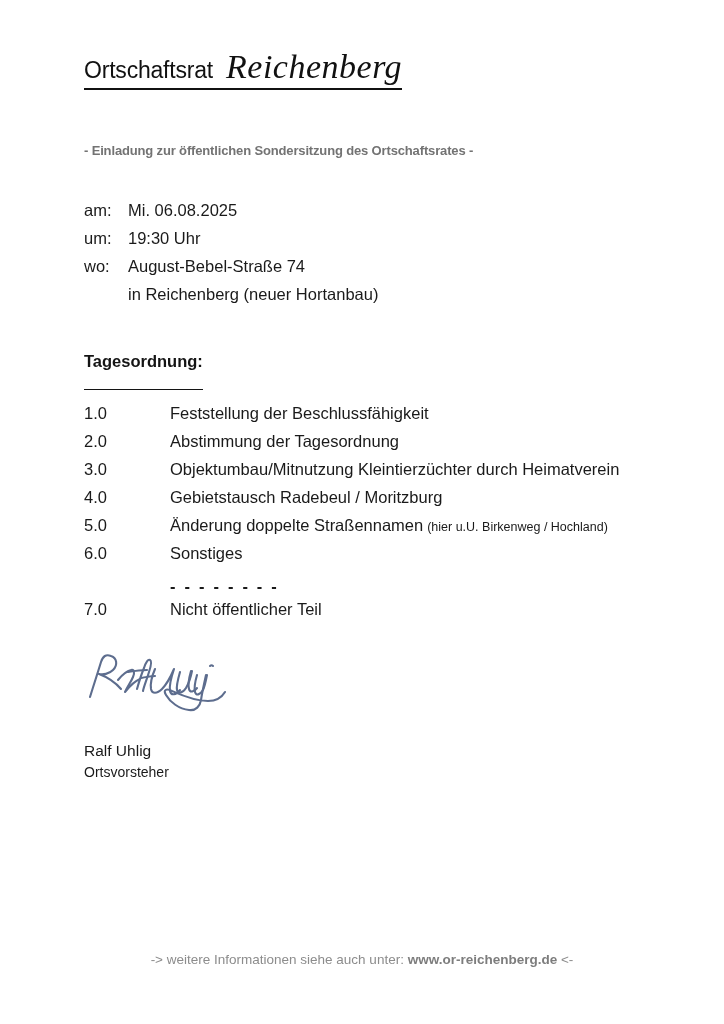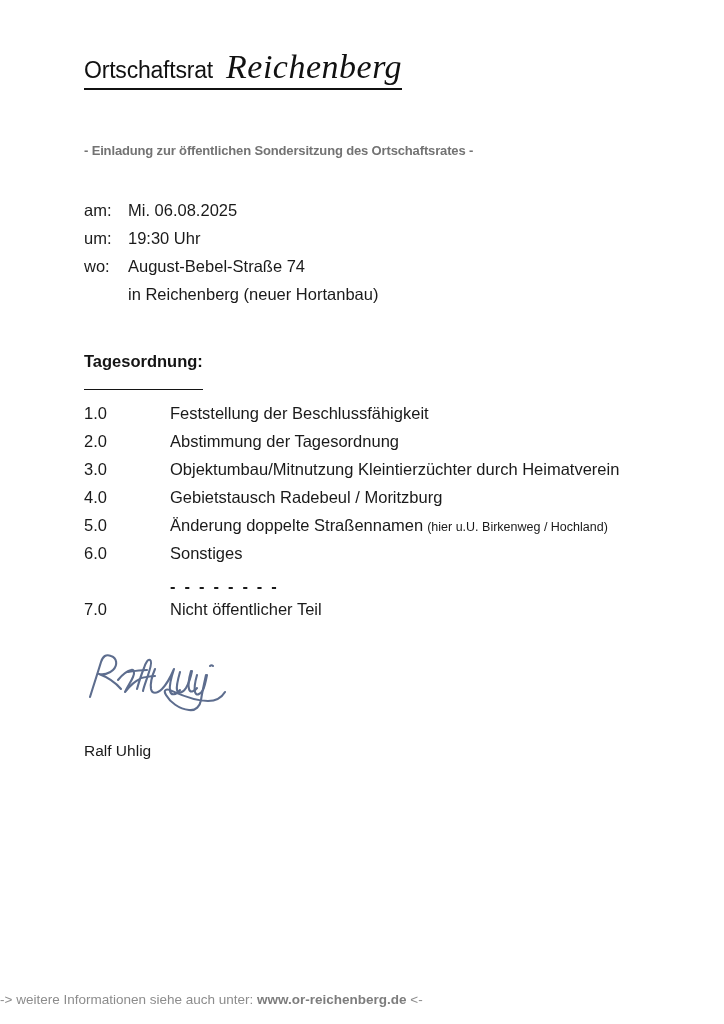--- a/index.html
+++ b/index.html
@@ -160,24 +160,23 @@
     color: #1a1a1a;
     line-height: 1.45;
   }
 
   
   .footer {
     position: absolute;
     left: 0;
     right: 0;
     top: 952px;
-    text-align: left;
+    text-align: center;
     font-size: 13.5px;
     color: #8c8c8c;
-    margin-top: 40px;
   }
   .footer .footer-url {
     font-weight: bold;
     color: #7d7d7d;
   }
 </style>
 </head>
 <body>
 
 <div class="page">
@@ -264,20 +263,21 @@
         <path d="M57 30 C62 29, 67 28, 71 28"></path>
         <path d="M71 21 C68 28, 66 35, 67 41 C68 46, 73 46, 78 41 C83 36, 87 28, 90 21 C87 30, 85 38, 86 43 C87 48, 92 47, 96 42"></path>
         <path d="M96 24 C94 31, 92 38, 93 42 C94 46, 99 45, 102 40 C105 35, 107 28, 108 23"></path>
         <path d="M107 23 C105 30, 104 37, 105 41 C106 45, 110 44, 113 40"></path>
         <path d="M113 27 C111 34, 110 40, 111 44 C112 48, 116 47, 119 42 C121 38, 122 32, 123 27"></path>
         <path d="M122 27 C120 36, 118 45, 117 52 C116 58, 112 63, 105 62 C95 61, 86 54, 82 47 C79 42, 82 40, 88 43 C97 47, 110 53, 124 53 C132 53, 138 49, 141 44"></path>
         <path d="M126 18 C127 17, 128 17, 129 18"></path>
       </g>
     </svg>
     <div class="signature-name">Ralf Uhlig</div>
+    <div class="signature-role">Ortsvorsteher</div>
   </div>
 
   <div class="footer">
     <span>-&gt; weitere Informationen siehe auch unter:</span>
     <span class="footer-url">www.or-reichenberg.de</span>
     <span>&lt;-</span>
   </div>
 
 </div>
 

